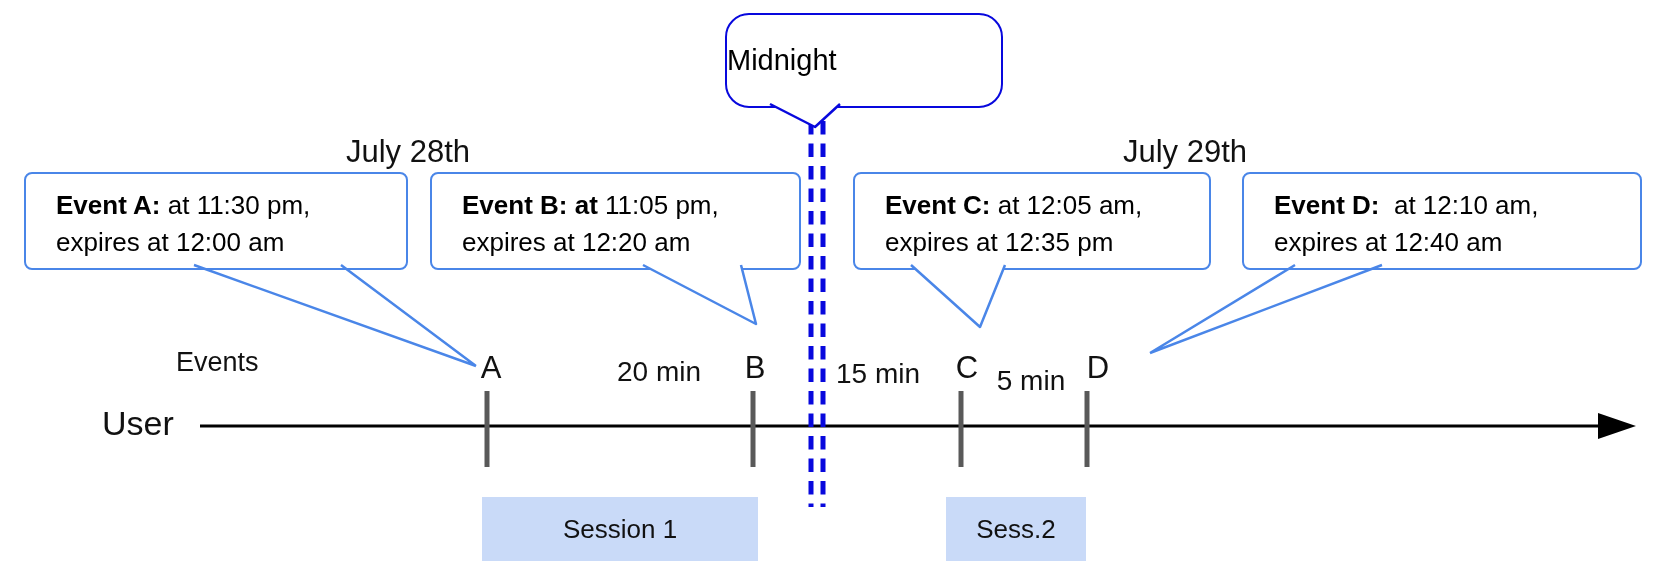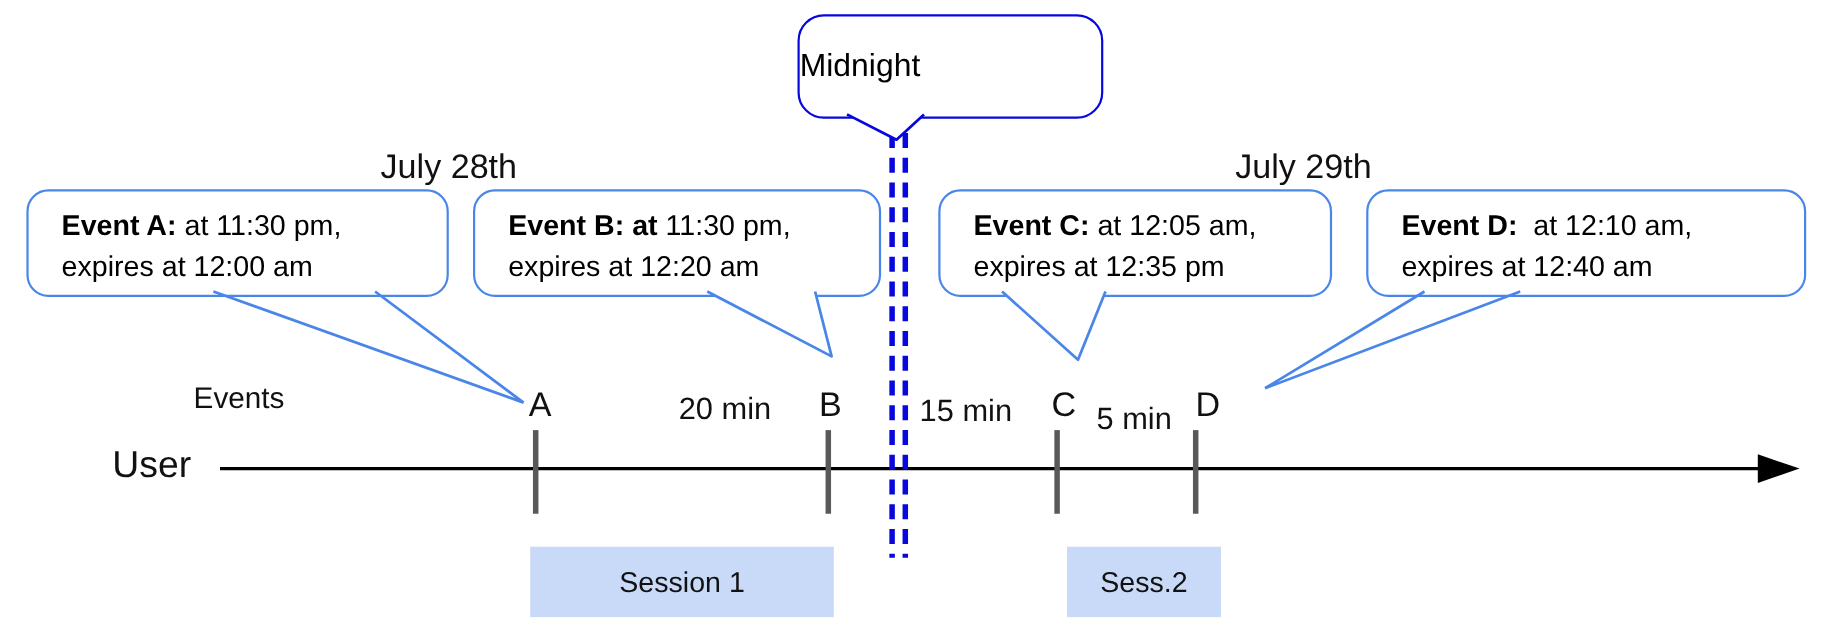--- a/index.html
+++ b/index.html
@@ -5,21 +5,21 @@
   html,body{margin:0;padding:0;background:#ffffff;}
   .canvas{
     position:relative;width:1668px;height:578px;background:#ffffff;overflow:hidden;
     font-family:"Liberation Sans", sans-serif;color:#000;
   }
   .date-title{
     position:absolute;top:101px;width:240px;text-align:center;
     font-size:31px;color:#111;z-index:2;margin-top:33px;
   }
   .bubble{
-    position:absolute;background:#ffffff;border:2.5px solid #4a86e8;border-radius:20px;
+    position:absolute;background:#ffffff;border:2.5px solid #4a86e8;border-radius:8px;
     z-index:1;box-sizing:border-box;
   }
   .bubble.event{top:172px;height:98px;padding:13px 0 0 30px;font-size:26px;line-height:37px;}
   .bubble.event .l1 b{font-weight:bold;}
   .bubble.event .l1 span, .bubble.event .l2{white-space:pre;}
   .bubble.midnight{
     left:725px;top:13px;width:278px;height:95px;border:2.5px solid #0808dd;border-radius:24px;
     display:flex;align-items:center;justify-content:flex-start;font-size:29px;
   }
   .axis-label{position:absolute;z-index:2;color:#111;}
@@ -43,21 +43,21 @@
 
   <div class="bubble midnight">
     <span>Midnight</span>
   </div>
 
   <div class="bubble event" style="left:24px;width:384px;">
     <div class="l1"><b>Event A:</b><span> at 11:30 pm,</span></div>
     <div class="l2">expires at 12:00 am</div>
   </div>
   <div class="bubble event" style="left:430px;width:371px;">
-    <div class="l1"><b>Event B: at</b><span> 11:30 pm,</span></div>
+    <div class="l1"><b>Event B: at</b><span> 11:05 pm,</span></div>
     <div class="l2">expires at 12:20 am</div>
   </div>
   <div class="bubble event" style="left:853px;width:358px;">
     <div class="l1"><b>Event C:</b><span> at 12:05 am,</span></div>
     <div class="l2">expires at 12:35 pm</div>
   </div>
   <div class="bubble event" style="left:1242px;width:400px;">
     <div class="l1"><b>Event D:</b><span>  at 12:10 am,</span></div>
     <div class="l2">expires at 12:40 am</div>
   </div>
@@ -70,21 +70,21 @@
   <div class="marker-letter" style="left:947px;">C</div>
   <div class="marker-letter" style="left:1078px;">D</div>
 
   <div class="gap-label" style="left:604px;top:356px;">20 min</div>
   <div class="gap-label" style="left:823px;top:358px;">15 min</div>
   <div class="gap-label" style="left:976px;top:365px;">5 min</div>
 
   <div class="session-box" style="left:482px;width:276px;">
     <span>Session 1</span>
   </div>
-  <div class="session-box" style="left:970px;width:140px;">
+  <div class="session-box" style="left:946px;width:140px;">
     <span>Sess.2</span>
   </div>
 
   <svg class="overlay" width="1668" height="578" viewBox="0 0 1668 578">
 
     <line x1="200" y1="426" x2="1602" y2="426" stroke="#000000" stroke-width="3"></line>
     <polygon points="1598,413 1598,439 1636,426" fill="#000000"></polygon>
 
     <line x1="487" y1="391" x2="487" y2="467" stroke="#595959" stroke-width="5"></line>
     <line x1="753" y1="391" x2="753" y2="467" stroke="#595959" stroke-width="5"></line>

